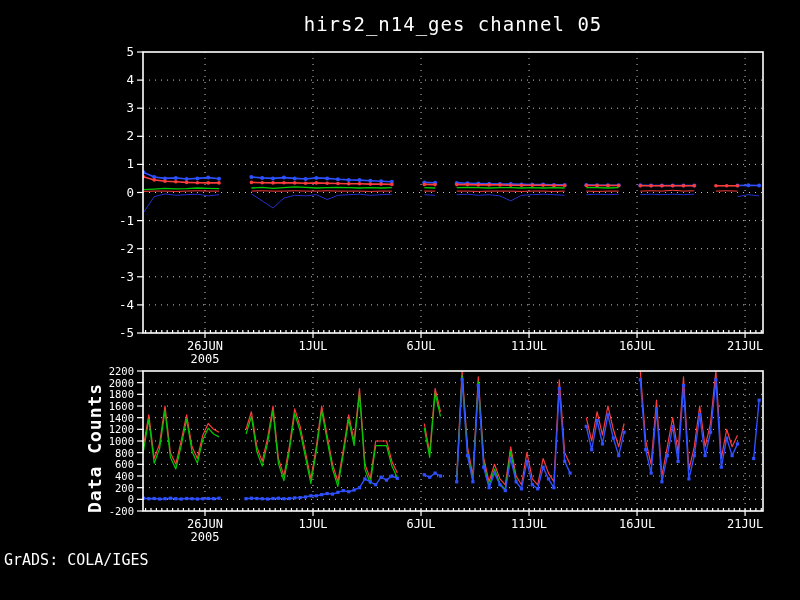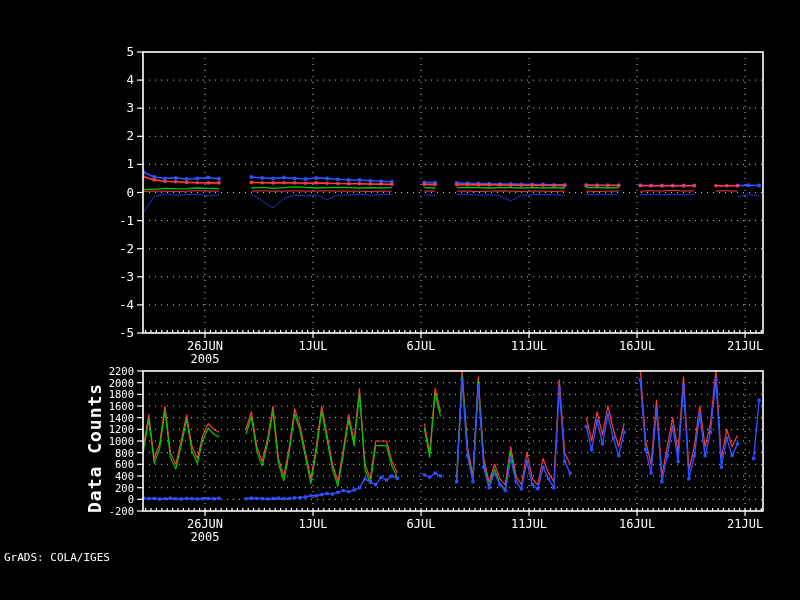--- a/index.html
+++ b/index.html
@@ -3,28 +3,29 @@
 <meta charset="utf-8">
 <style>
   html,body{margin:0;padding:0;background:#000;}
   .screen{position:relative;width:800px;height:600px;background:#000;overflow:hidden;
           font-family:"DejaVu Sans Mono",monospace;}
   .title{position:absolute;left:143px;top:13px;width:620px;text-align:center;
          color:#fff;font-size:19px;letter-spacing:1px;white-space:nowrap;}
   .ylabel-rot{position:absolute;left:84px;top:360px;width:28px;height:176px;
               color:#fff;font-size:18px;font-weight:bold;letter-spacing:1px;
               writing-mode:vertical-rl;transform:rotate(180deg);text-align:center;white-space:nowrap;}
-  .credit{position:absolute;left:4px;top:551px;color:#fff;font-size:11px;white-space:nowrap;}
+  .credit{position:absolute;left:4px;top:551px;color:#fff;font-size:15px;white-space:nowrap;}
   svg{position:absolute;left:0;top:0;}
   svg text{font-family:"DejaVu Sans Mono",monospace;fill:#fff;}
 </style>
 </head>
 <body>
 
 <div class="screen">
+  <div class="title">hirs2_n14_ges channel 05</div>
   <svg id="plots" width="800" height="600">
       <g>
         <clipPath id="clip0">
           <rect x="143" y="52" width="620" height="281"></rect>
         </clipPath>
         <g stroke="#c9c9c9" stroke-width="1" stroke-dasharray="1 5">
           <line x1="143" x2="763" y1="304.9" y2="304.9"></line>
           <line x1="143" x2="763" y1="276.8" y2="276.8"></line>
           <line x1="143" x2="763" y1="248.7" y2="248.7"></line>
           <line x1="143" x2="763" y1="220.6" y2="220.6"></line>

